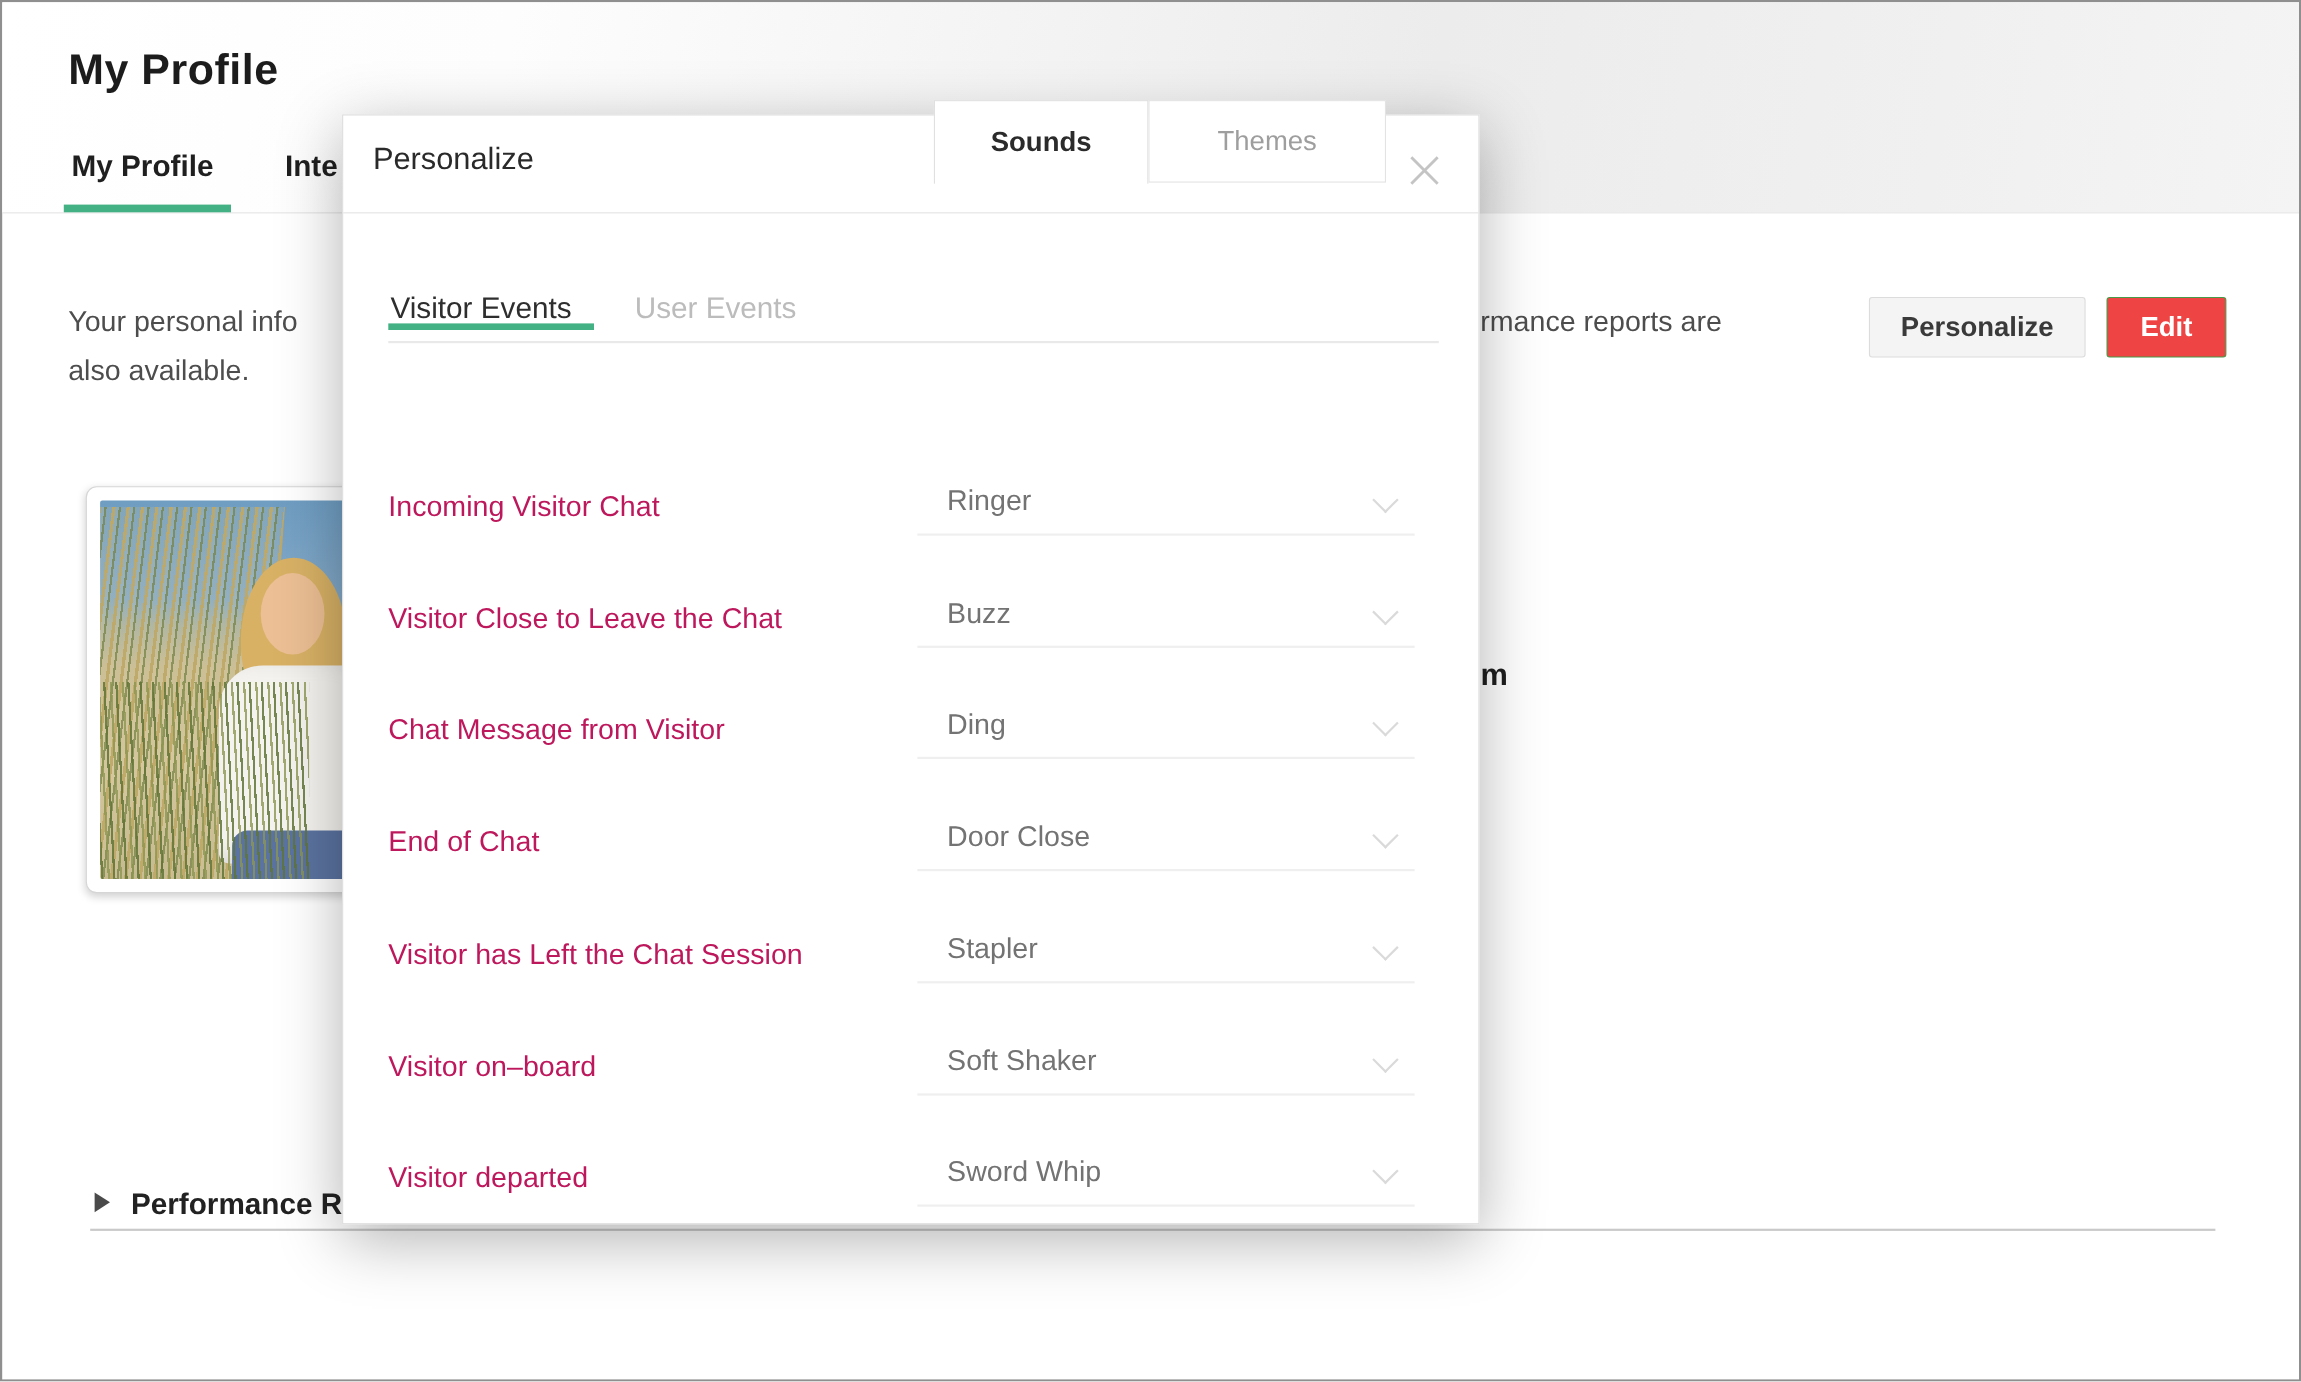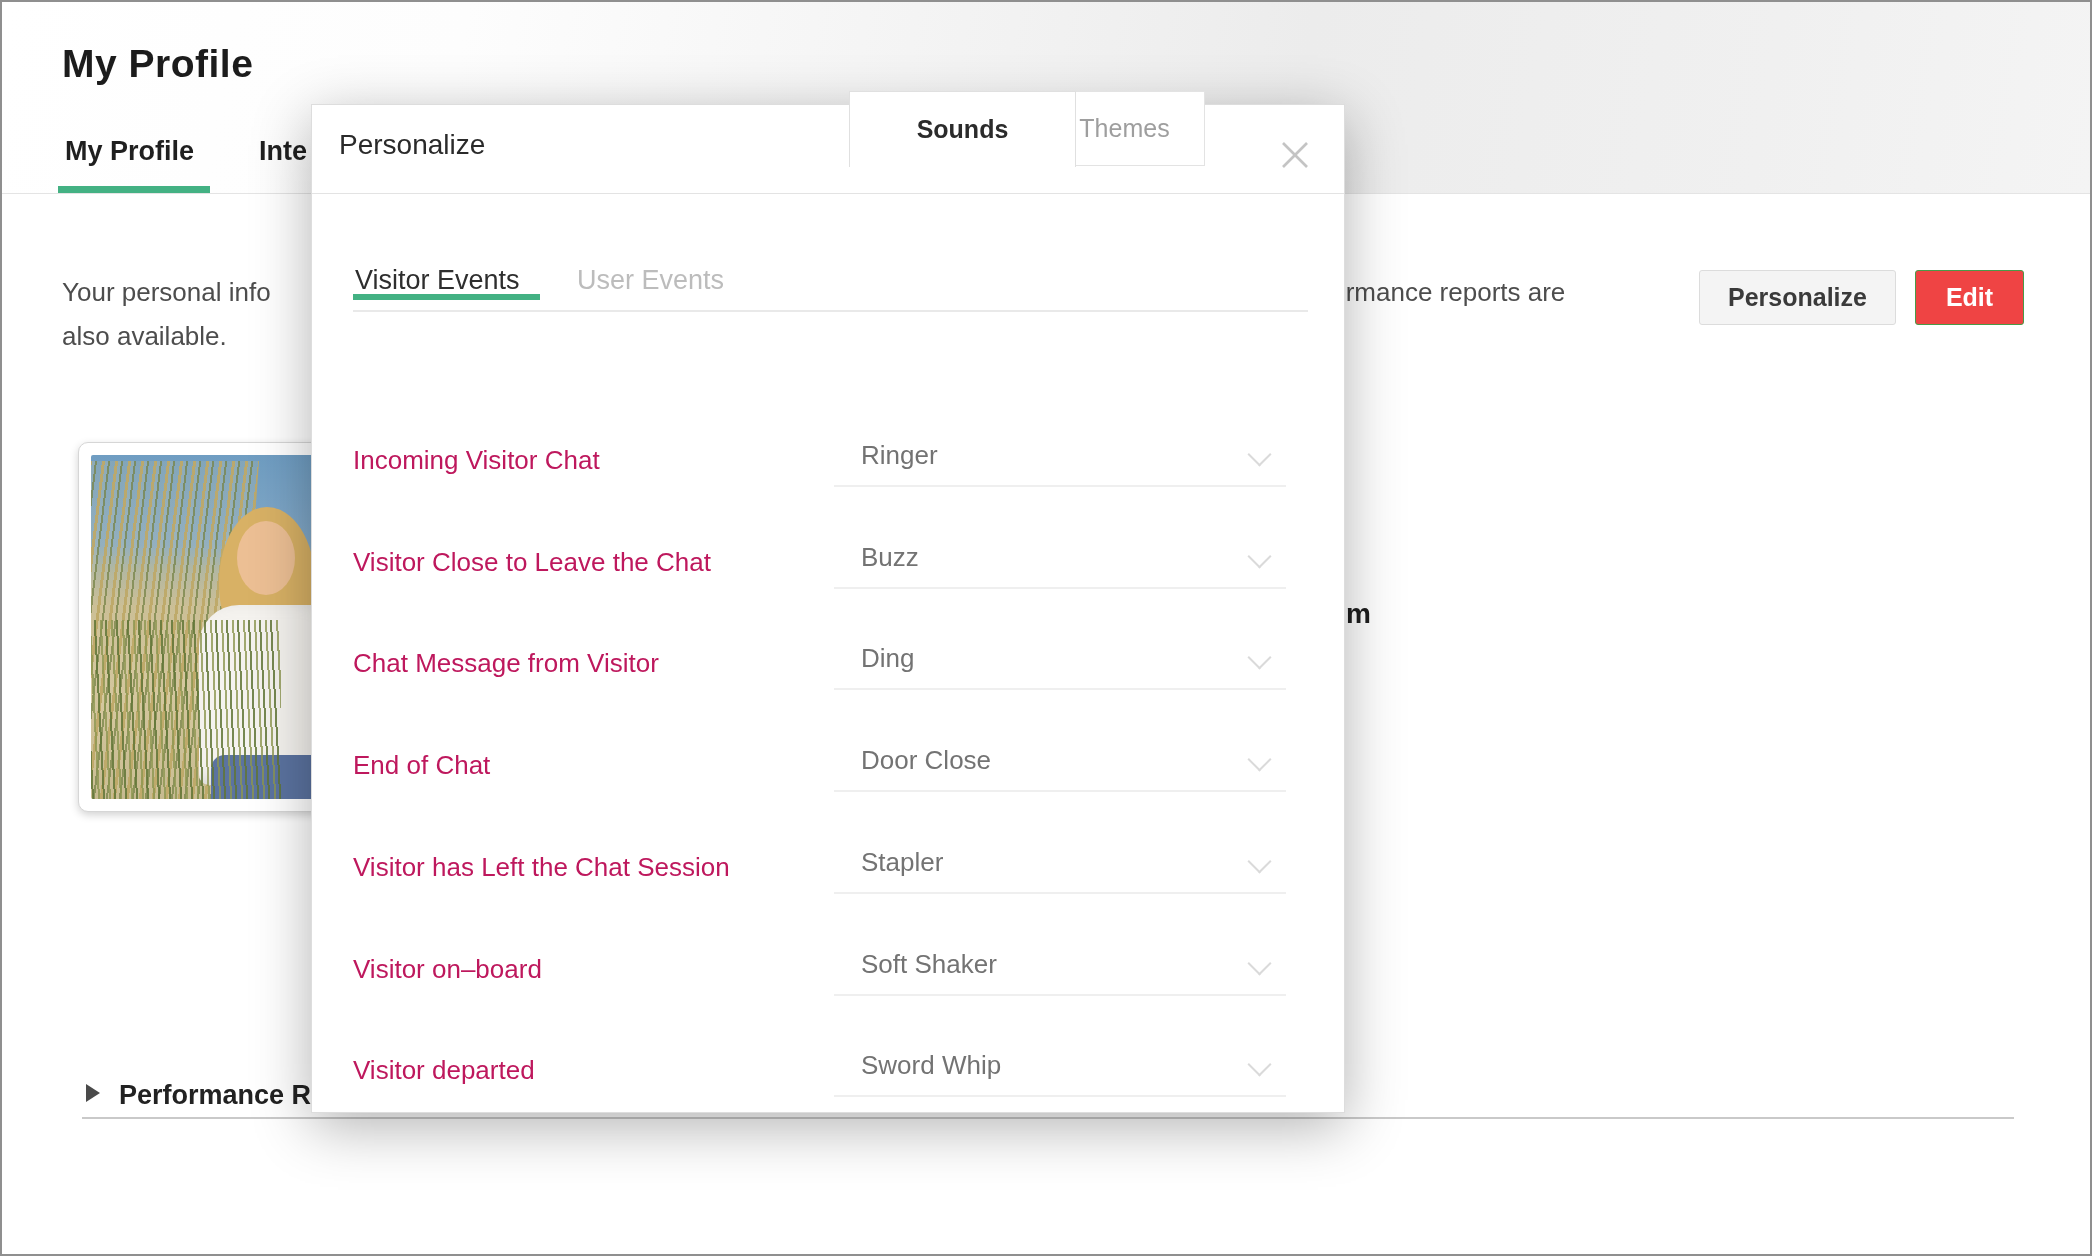--- a/index.html
+++ b/index.html
@@ -50,22 +50,22 @@
     border-left:14px solid #4a4a4a; border-top:9px solid transparent; border-bottom:9px solid transparent; }
   .perf-label { position:absolute; left:117px; top:1078px; font-size:27px; font-weight:700; color:#222; }
   .perf-divider { position:absolute; left:80px; top:1115px; width:1932px; height:2px; background:#c9c9c9; }
   
   .modal { position:absolute; left:309px; top:102px; width:1034px; height:1009px; background:#fff;
     border:1px solid #ddd; box-shadow:0 14px 55px rgba(0,0,0,.30); z-index:10; }
   .modal-header { position:relative; height:89px; border-bottom:1px solid #e3e3e3; }
   .modal-title { position:absolute; left:27px; top:24px; font-size:28px; font-weight:500; color:#2a2a2a; }
   .mtab { position:absolute; top:-14px; height:76px; display:flex; align-items:center; justify-content:center;
     font-size:25px; background:#fff; cursor:pointer; }
-  .mtab.sounds { left:537px; width:227px; border:1px solid #e0e0e0; border-bottom:none; color:#2b2b2b; font-weight:600; z-index:3; }
-  .mtab.themes { left:732px; width:161px; height:75px; border:1px solid #e3e3e3; color:#9e9e9e; font-weight:400; }
+  .mtab.sounds { left:537px; width:195px; border:1px solid #e0e0e0; border-bottom:none; color:#2b2b2b; font-weight:600; z-index:3; }
+  .mtab.themes { left:732px; width:216px; height:75px; border:1px solid #e3e3e3; color:#9e9e9e; font-weight:400; }
   .close-btn { position:absolute; left:963px; top:30px; width:40px; height:40px; display:flex;
     align-items:center; justify-content:center; cursor:pointer; }
   .modal-body { position:relative; }
   .itabs { position:absolute; left:41px; top:50px; width:955px; height:68px; border-bottom:2px solid #e9e9e9; }
   .itab { position:absolute; bottom:14px; font-size:27px; cursor:pointer; }
   .itab.active { left:2px; color:#2e2e2e; font-weight:500; }
   .itab.inactive { left:224px; color:#bcbcbc; font-weight:400; }
   .itab-green { position:absolute; left:-2px; bottom:-4px; width:187px; height:6px; background:#43b183; }
   .srow { position:absolute; left:0; width:1034px; height:51px; }
   .srow .lbl { position:absolute; left:41px; top:0; line-height:44px; font-size:26px; color:#be185d; }

